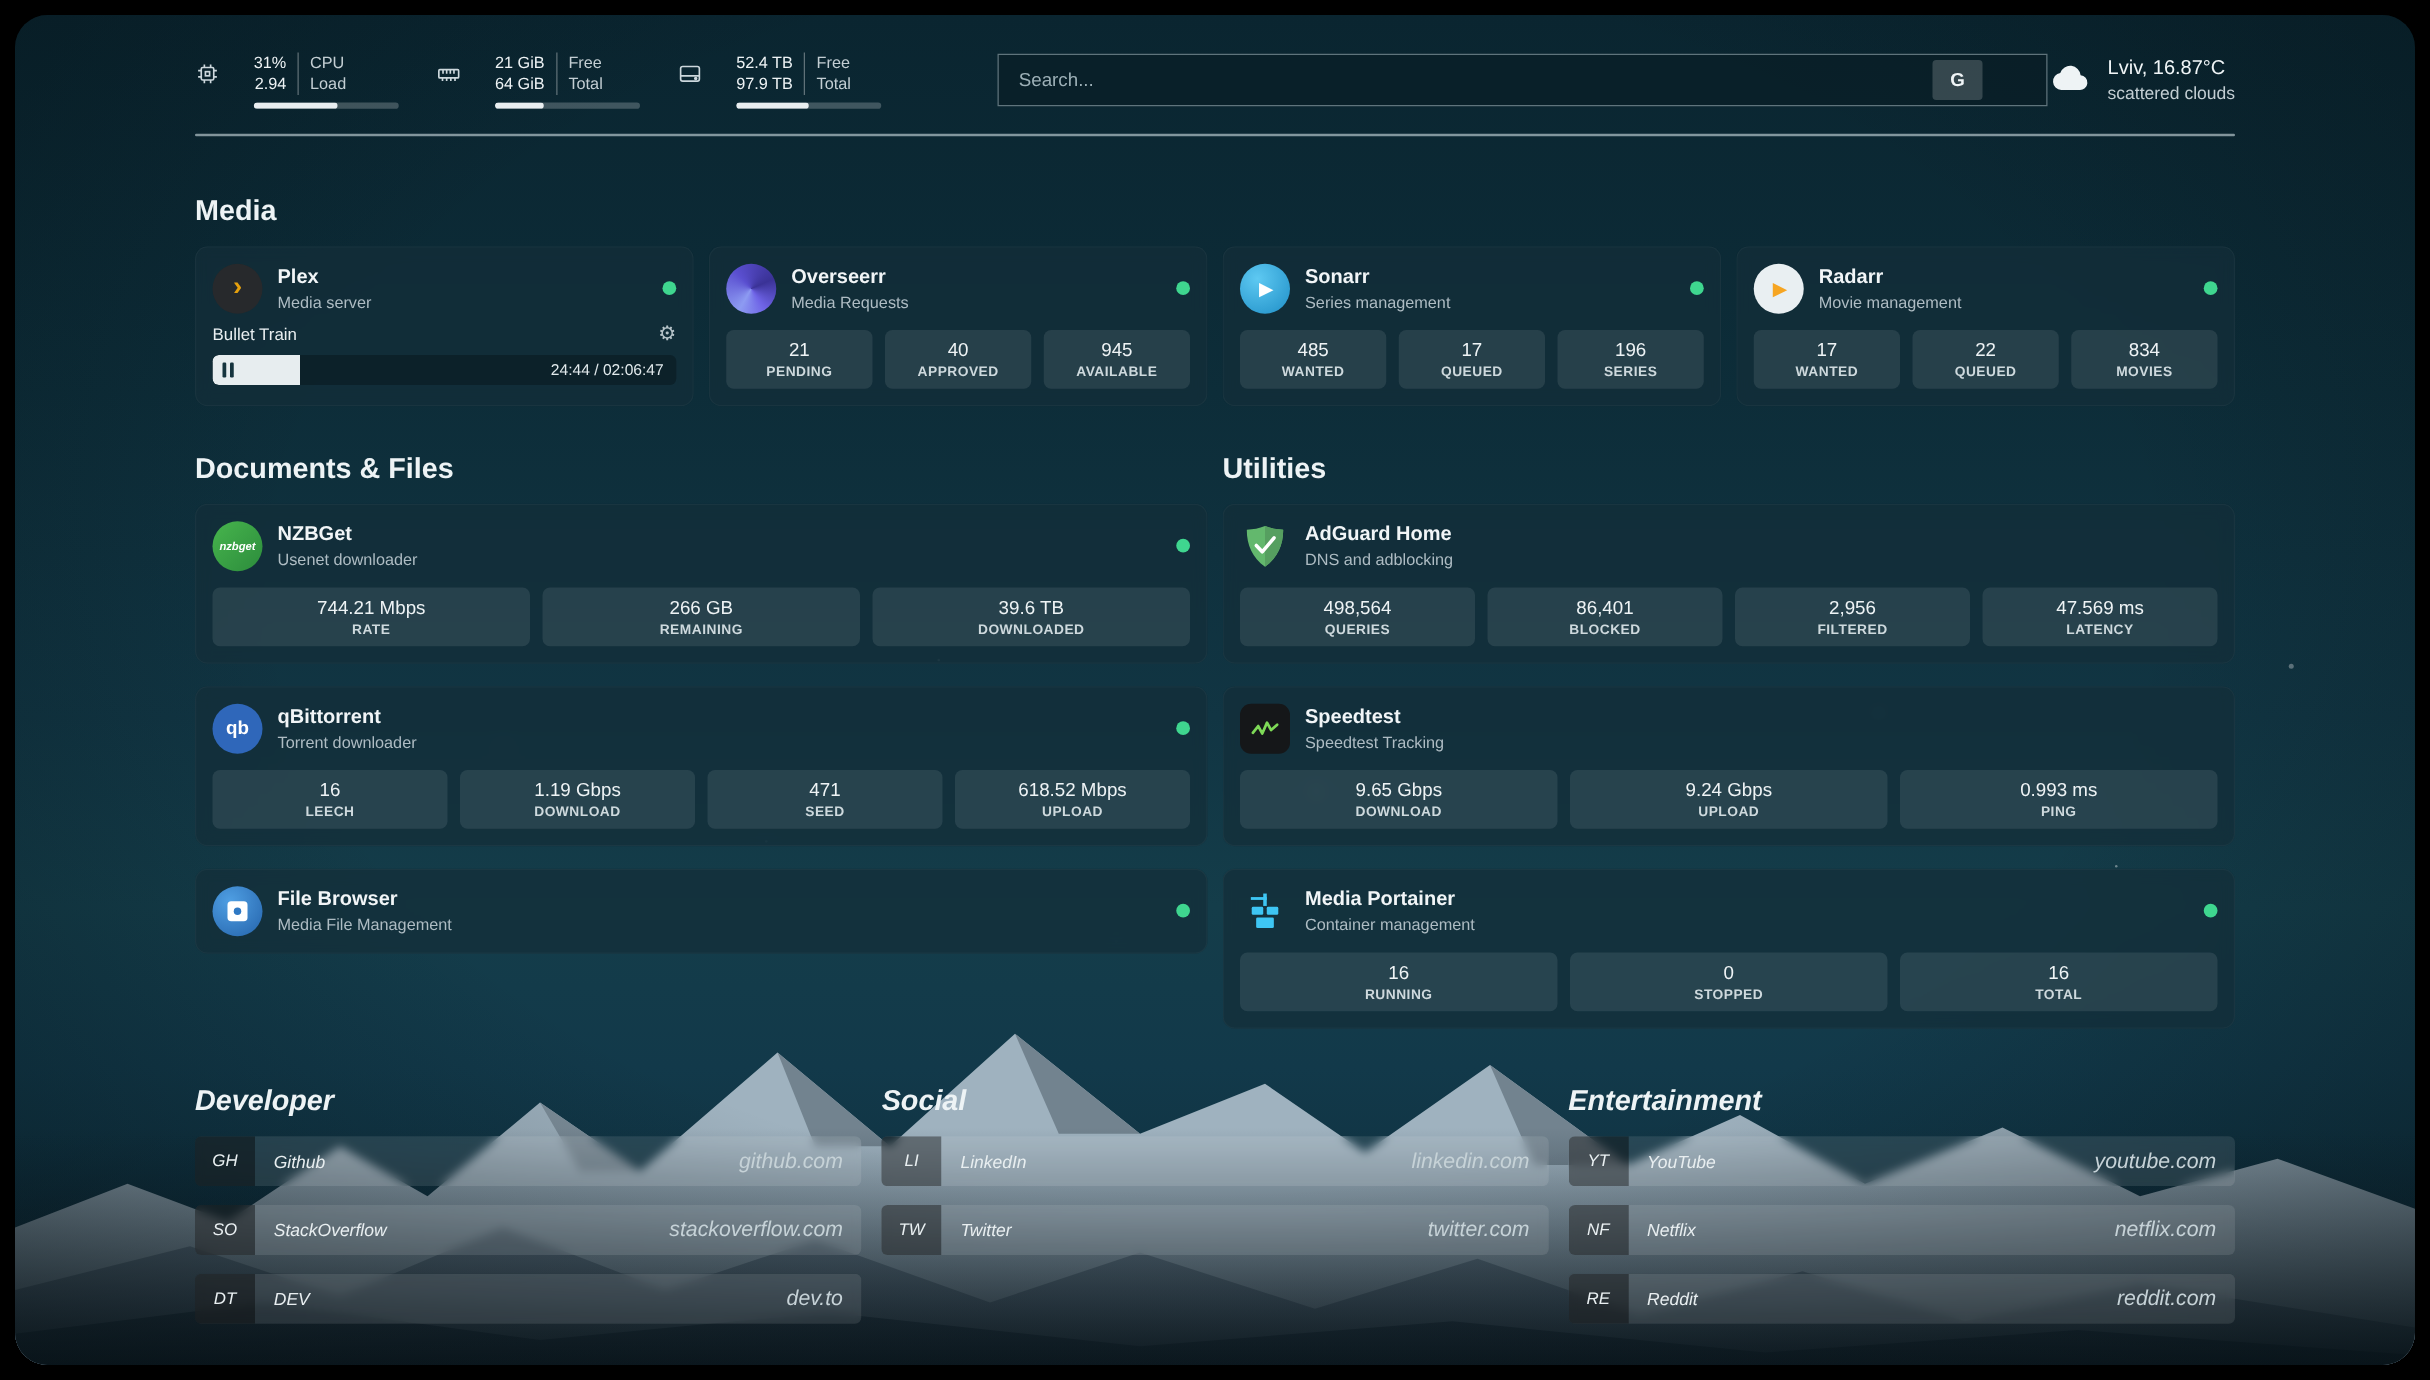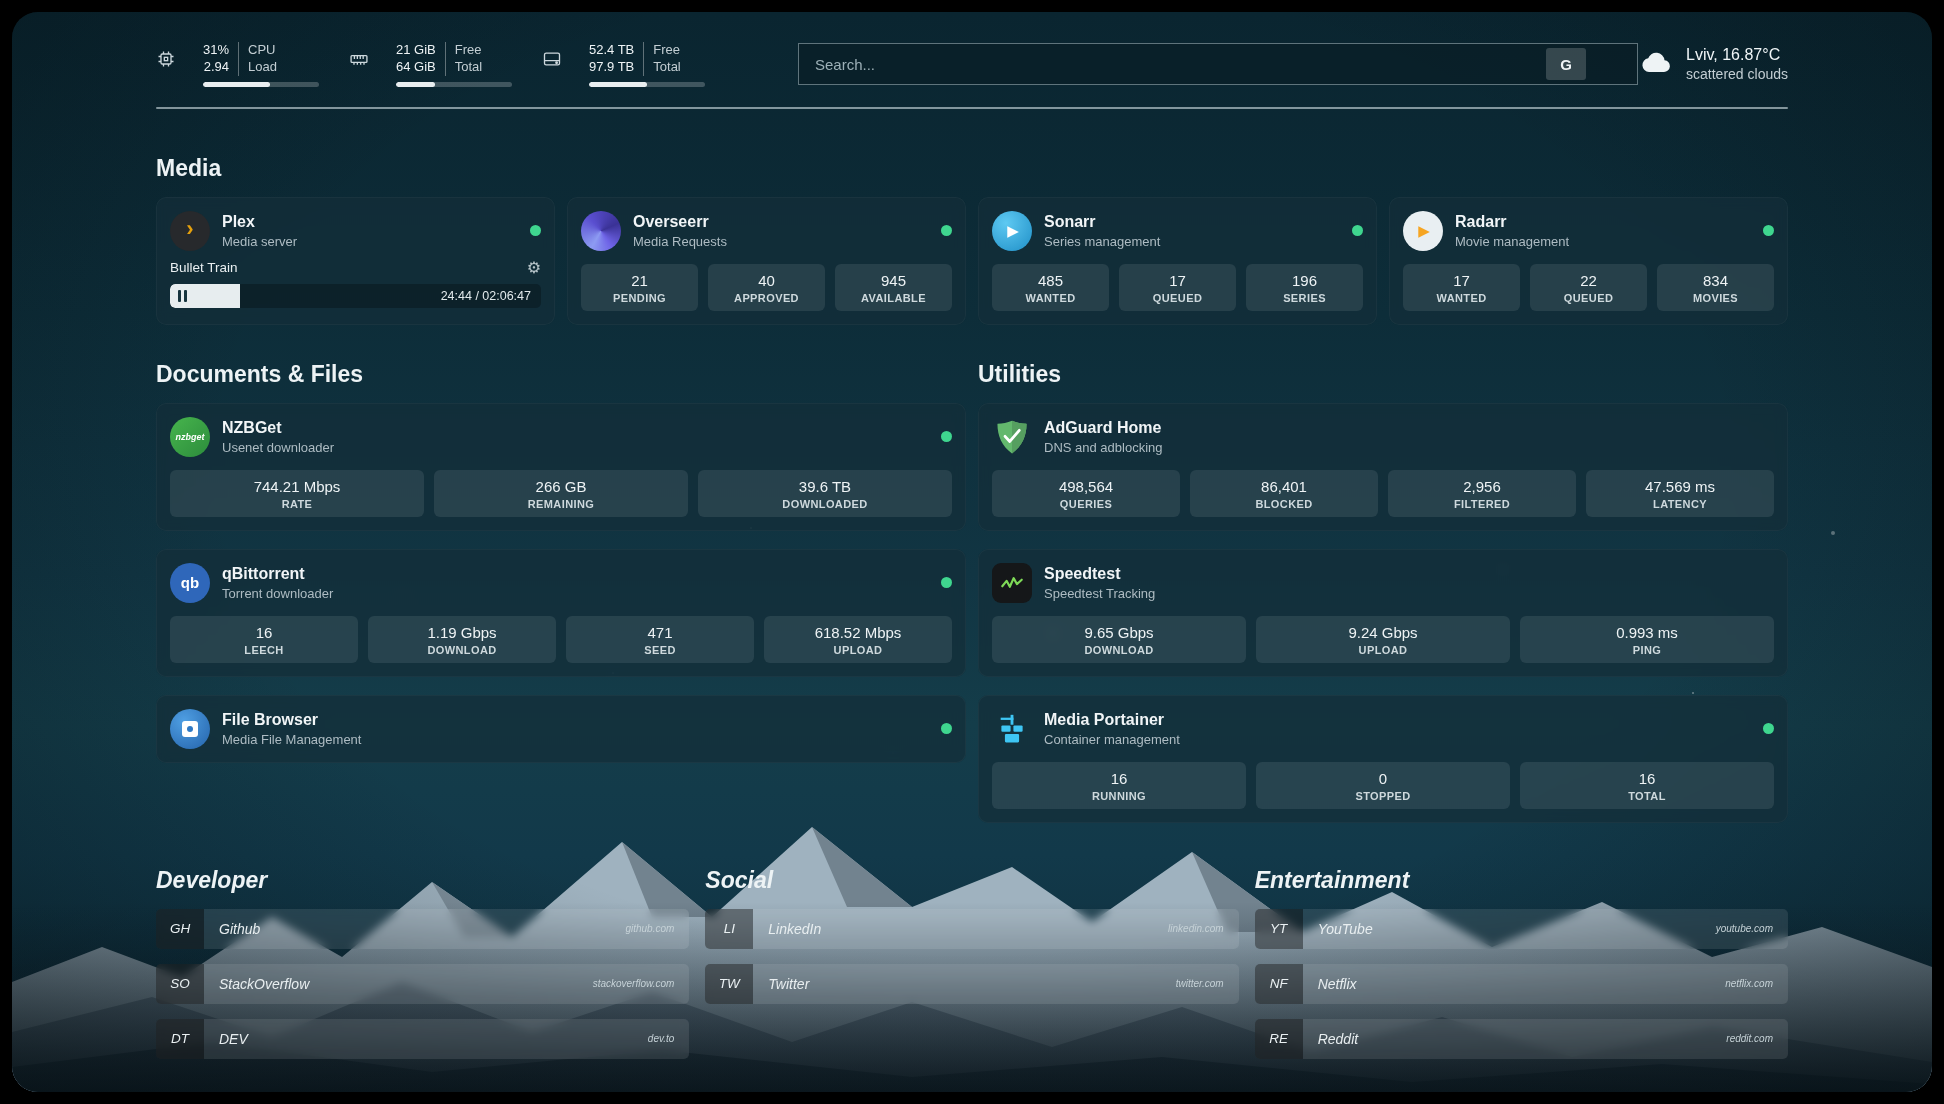--- a/index.html
+++ b/index.html
@@ -95,21 +95,21 @@
   .cols { display:grid; grid-template-columns:1fr 1fr; gap:12px; margin-top:36px; }
   .stack { display:flex; flex-direction:column; gap:18px; }
 
   
   .bm-section { display:grid; grid-template-columns:1fr 1fr 1fr; gap:16px; margin-top:44px;font-style:italic; }
   .bm-row { display:flex; align-items:center; height:40px; background:rgba(255,255,255,.10);
     border-radius:5px; margin-bottom:15px; overflow:hidden; cursor:pointer; backdrop-filter:blur(4px); }
   .bm-abbr { width:48px; align-self:stretch; background:rgba(0,0,0,.40); color:#eaf0f2;
     display:flex; align-items:center; justify-content:center; font-size:13.5px; flex-shrink:0; }
   .bm-name { flex:1; padding-left:15px; color:#e8eef0; font-size:14px; }
-  .bm-url { padding-right:15px; color:#c6d2d7; font-size:10px;text-align:right; }
+  .bm-url { padding-right:15px; color:#c6d2d7; font-size:17px;text-align:right; }
 
   
   .icon-plex { background:#27292c; }
   .icon-plex .glyph { color:#e5a00d; font-weight:700; font-size:22px; line-height:1; margin-top:-3px; }
   .icon-overseerr { background:conic-gradient(from 210deg at 50% 50%, #8d9bf2, #5a4fd0 30%, #3a3296 60%, #6e63e6 82%, #8d9bf2); }
   .icon-sonarr { background:radial-gradient(circle at 35% 30%, #5ec9f2, #1f8fc7); }
   .icon-sonarr .glyph { color:#fff; font-size:15px; margin-left:2px; }
   .icon-radarr { background:#e9eff2; }
   .icon-radarr .glyph { color:#f6a522; font-size:15px; margin-left:2px; }
   .icon-nzbget { background:linear-gradient(135deg,#47b54d,#2c8c3c); }

